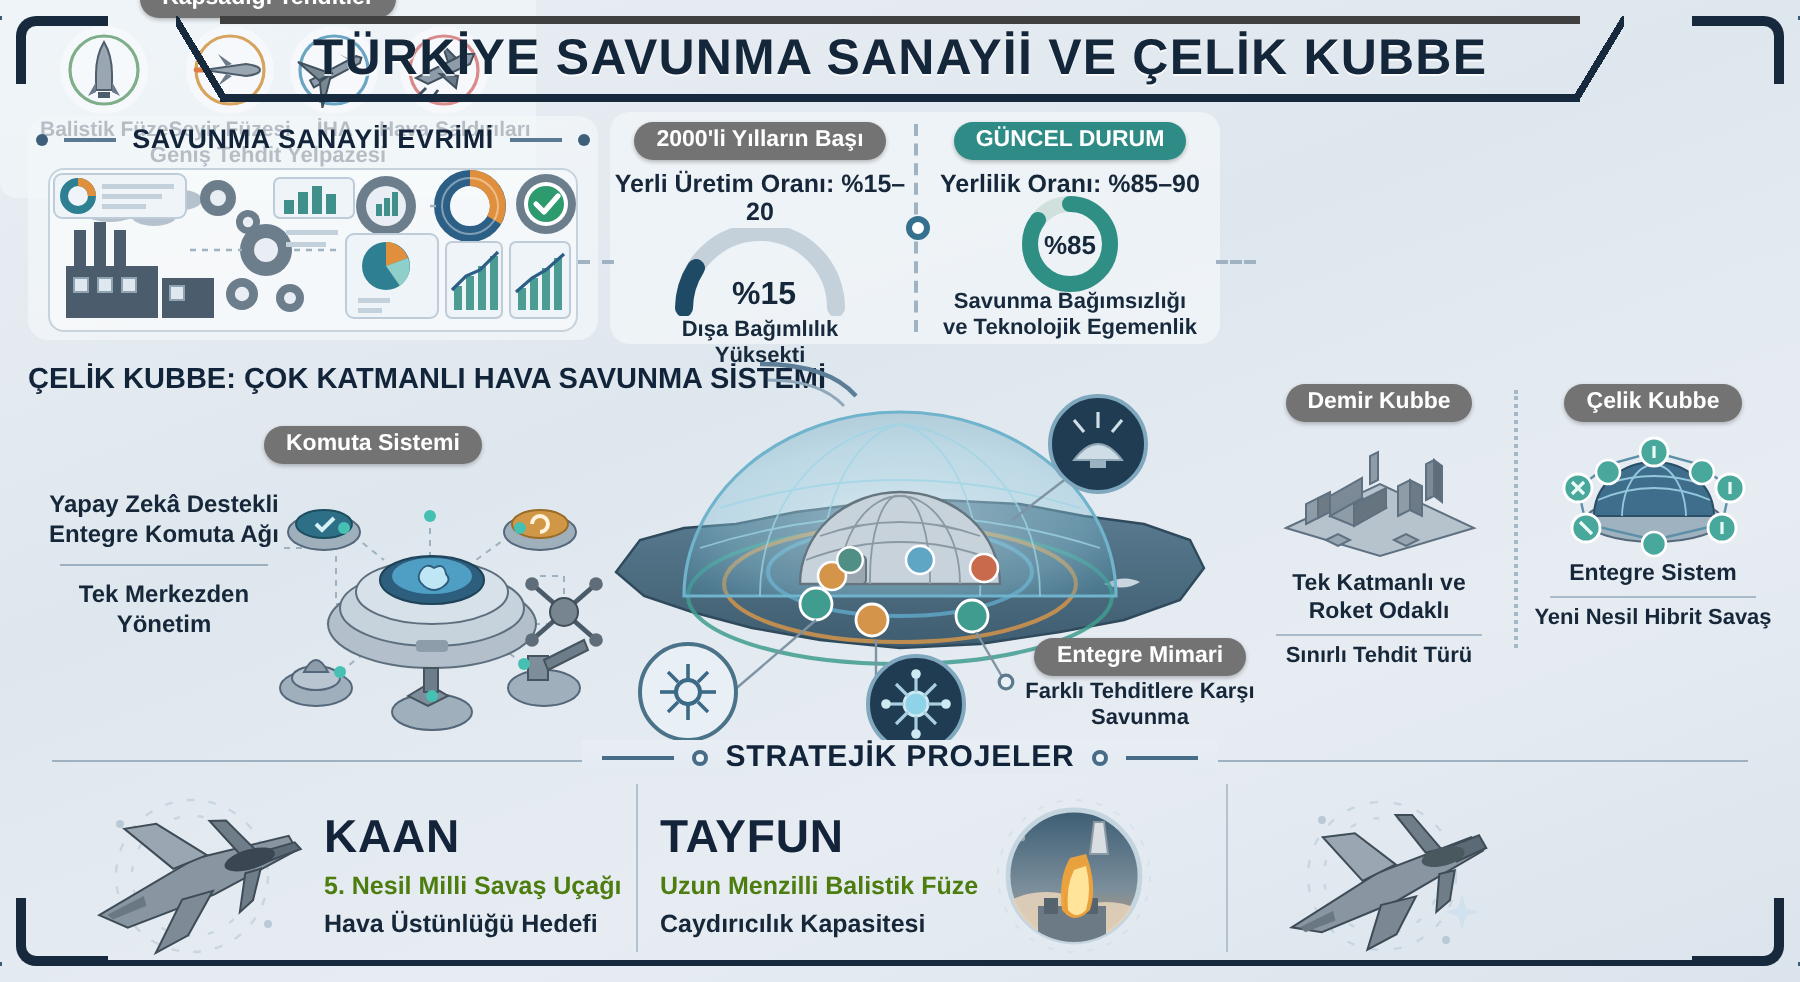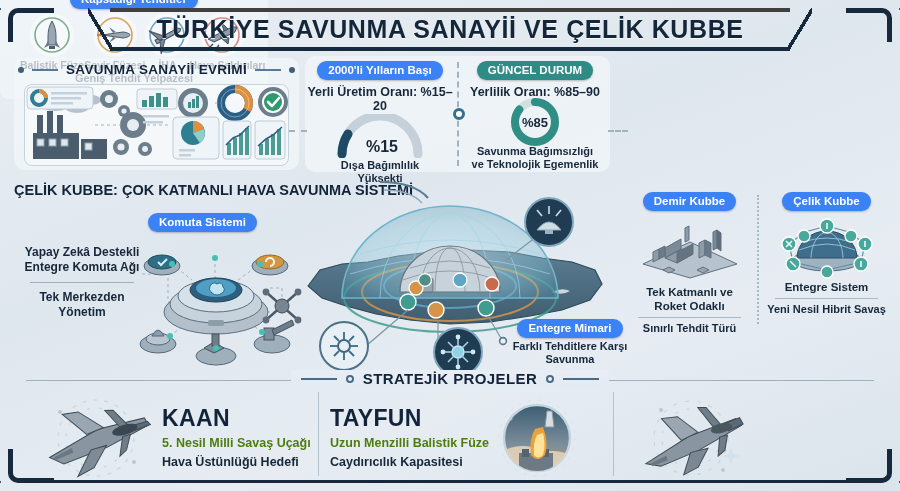--- a/index.html
+++ b/index.html
@@ -45,21 +45,21 @@
   .panel { position:absolute; background:rgba(243,247,250,.72); border-radius:10px; }
 
   
   .sec-head { display:flex; align-items:center; justify-content:center; gap:8px; width:100%; }
   .sec-head .dash { height:2px; background:#5a7a93; flex:0 0 26px; }
   .sec-head .dot { width:6px;height:6px;border-radius:50%;background:#3d5f7a;}
   .sec-head .txt { font-size:13.5px; font-weight:bold; color:#13243a; letter-spacing:.3px; white-space:nowrap;}
 
   
   .pill {
-    display:inline-block; background:#3b82f6; color:#fff;
+    display:inline-block; background:#737373; color:#fff;
     border-radius:11px; padding:3px 11px 4px; font-size:11.5px; font-weight:bold;
     white-space:nowrap; box-shadow:0 1px 2px rgba(0,0,0,.25);
   }
   .pill.teal { background:#2e8b86; }
 
   
   #evo { left:14px; top:58px; width:285px; height:112px; }
   #evo .hd { margin-top:4px;}
   .evo-art { position:absolute; left:10px; top:26px; right:10px; bottom:4px;
              border:1px solid #c6d3dd; border-radius:8px; background:rgba(255,255,255,.42); overflow:hidden;}
@@ -97,21 +97,21 @@
   
   #mid-head { position:absolute; left:14px; top:182px; width:400px; }
   #mid-head .t { font-size:14.5px; font-weight:bold; color:#12243a; white-space:nowrap;}
   .mid-sweep { position:absolute; left:380px; top:178px; width:50px; height:30px; }
 
   #cmd-left { position:absolute; left:16px; top:245px; width:132px; text-align:center;}
   #cmd-left .l1 { font-size:12px; font-weight:bold; color:#16273a; line-height:1.25;}
   #cmd-left .rule { height:1px; background:#9db0c0; margin:7px 14px;}
   #cmd-left .l2 { font-size:12px; font-weight:bold; color:#16273a; line-height:1.25;}
 
-  #cmd-badge { position:absolute; left:148px; top:212px; }
+  #cmd-badge { position:absolute; left:132px; top:212px; }
   #cmd-art { position:absolute; left:120px; top:228px; width:200px; height:140px;}
 
   #map-art { position:absolute; left:290px; top:200px; width:330px; height:175px;}
 
   #entegre { position:absolute; left:508px; top:318px; width:124px; text-align:center;}
   #entegre .sub { font-size:11px; font-weight:bold; color:#16273a; line-height:1.2; margin-top:2px;}
 
   
   #compare { position:absolute; left:622px; top:182px; width:272px; height:186px;}
   .cmp-cols { display:flex; margin-top:9px; }

